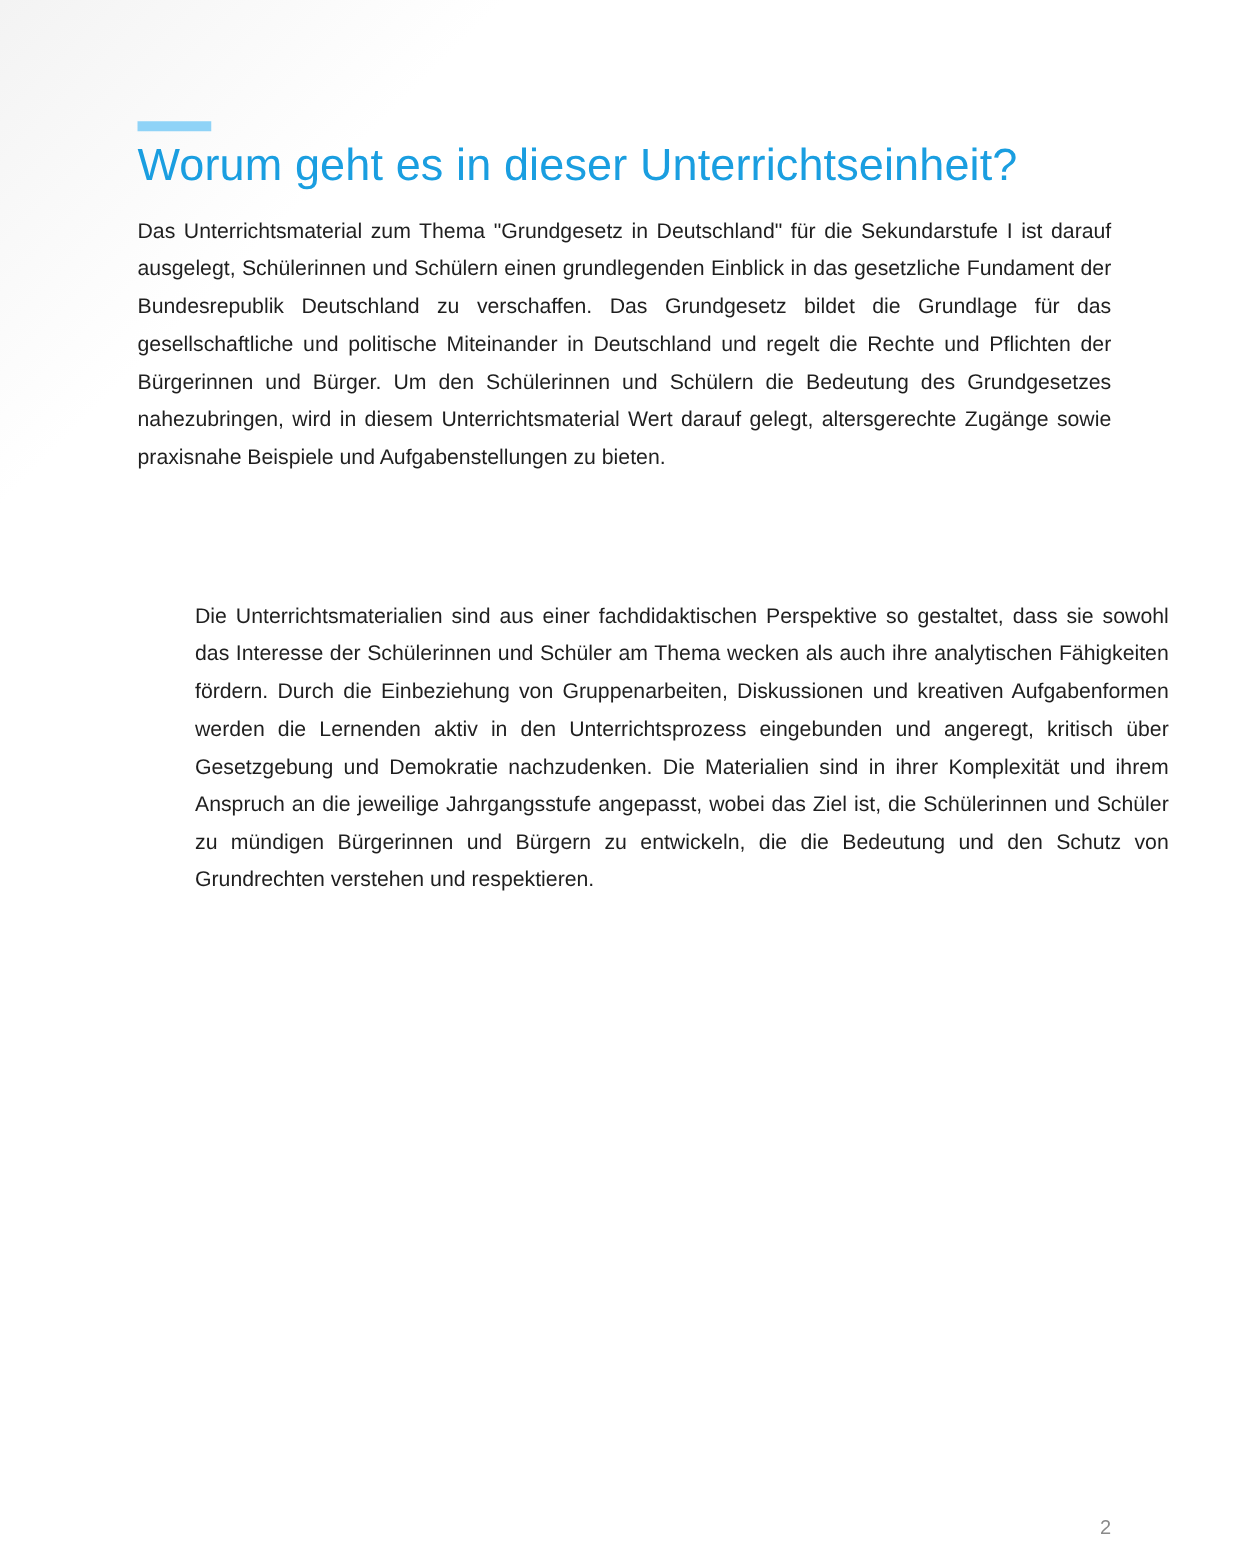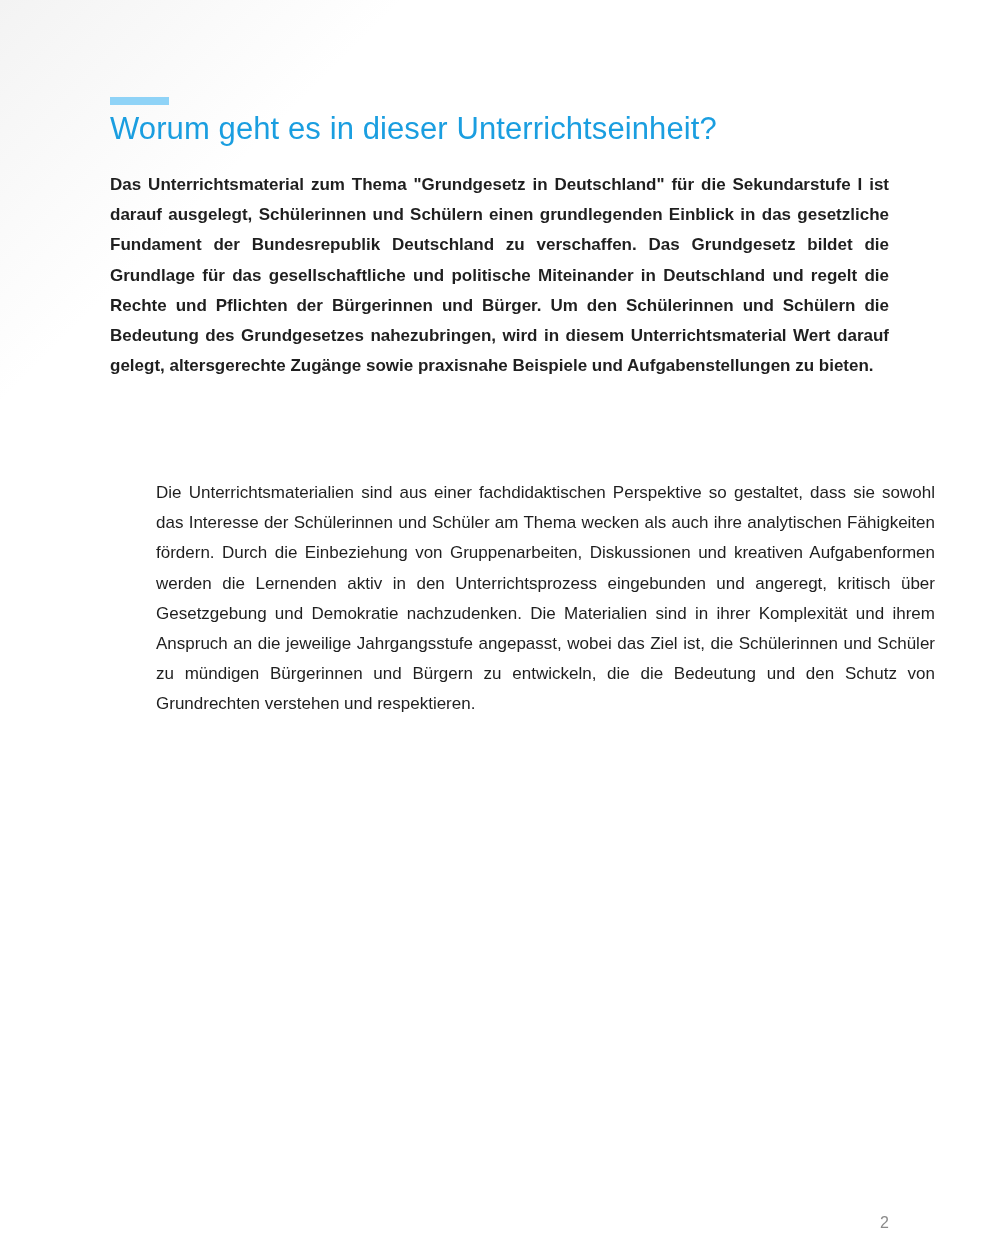--- a/index.html
+++ b/index.html
@@ -28,37 +28,37 @@
       top: 97px;
       width: 59px;
       height: 8px;
       background: #8fd3f7;
     }
     .section-title {
       position: absolute;
       left: 110px;
       top: 111px;
       margin: 0;
-      font-size: 31px;
+      font-size: 36px;
       font-weight: normal;
       color: #1a9ee0;
       white-space: nowrap;
       letter-spacing: 0.1px;
     }
     .paragraph {
       position: absolute;
       left: 110px;
       width: 779px;
       margin: 0;
       font-size: 17px;
       line-height: 30.2px;
       color: #1f1f1f;
       text-align: justify;
     }
-    .p1 { top: 170px; font-weight: bold; }
+    .p1 { top: 170px; }
     .p2 { top: 478px; margin-left: 46px; }
     .page-number {
       position: absolute;
       right: 110px;
       top: 1214px;
       font-size: 16px;
       color: #8a8a8a;
     }
   </style>
 </head>

